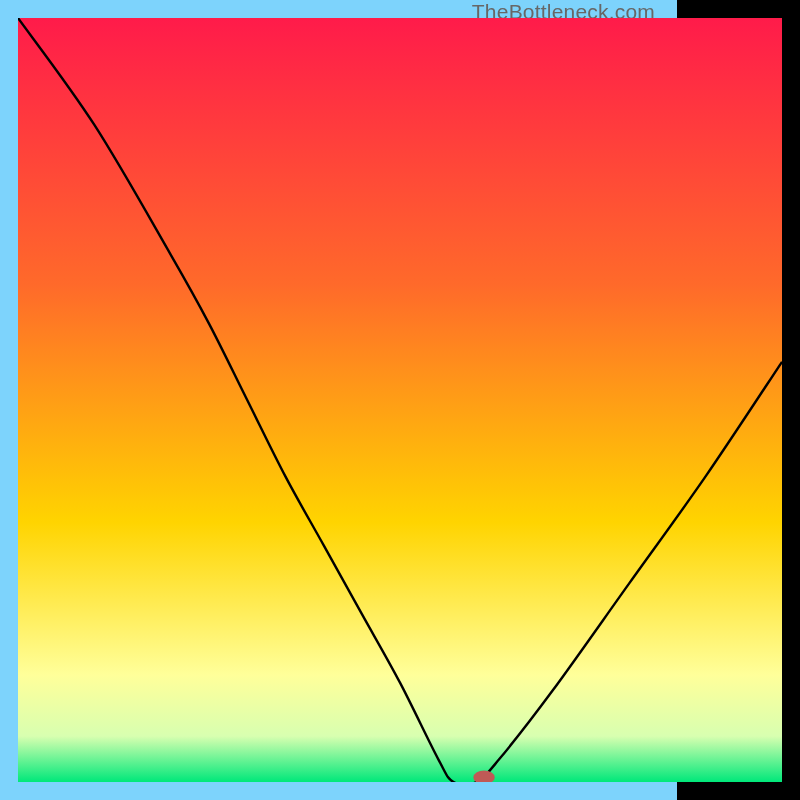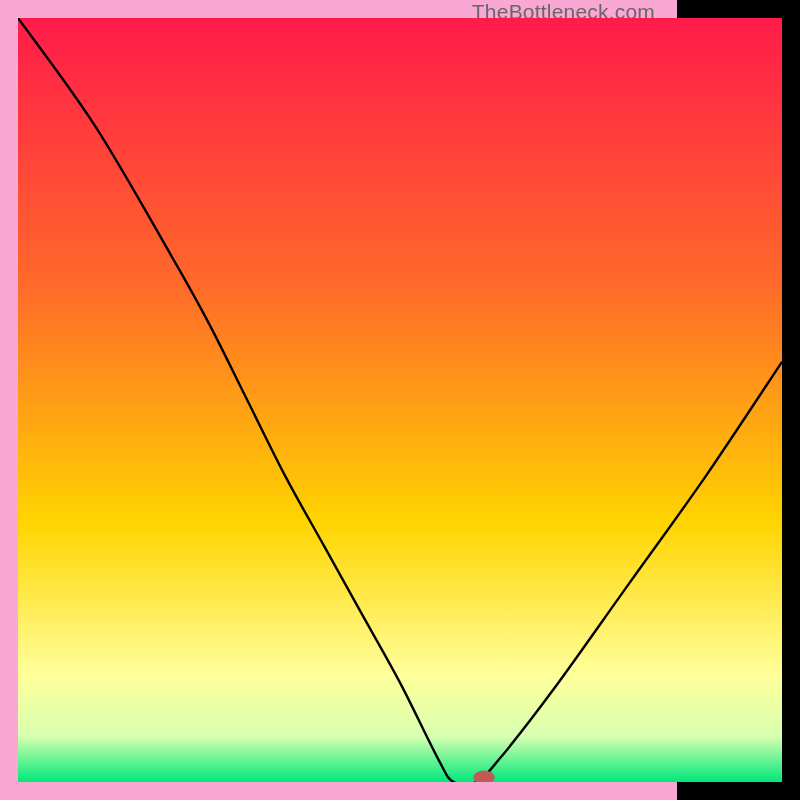--- a/index.html
+++ b/index.html
@@ -7,21 +7,21 @@
     padding: 0;
     width: 800px;
     height: 800px;
     background: #000;
     overflow: hidden;
   }
   .frame {
     position: relative;
     width: 677px;
     height: 800px;
-    background: #f9a8d4;
+    background: #7dd3fc;
   }
   .plot-area {
     position: absolute;
     left: 18px;
     top: 18px;
     width: 764px;
     height: 764px;
   }
   .attribution {
     position: absolute;

